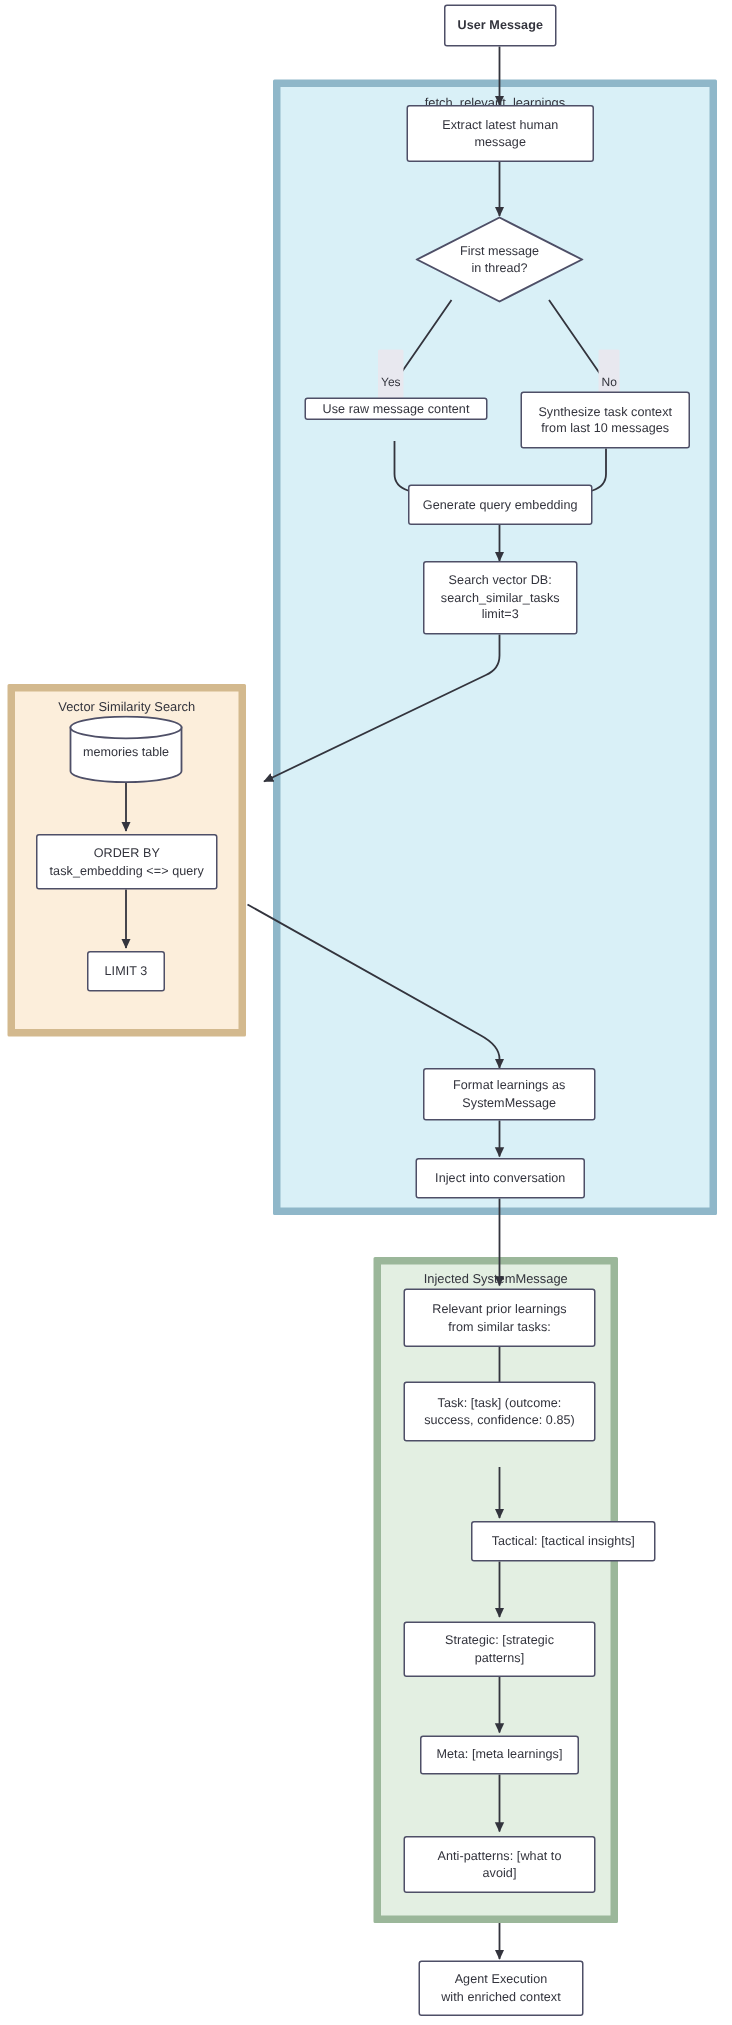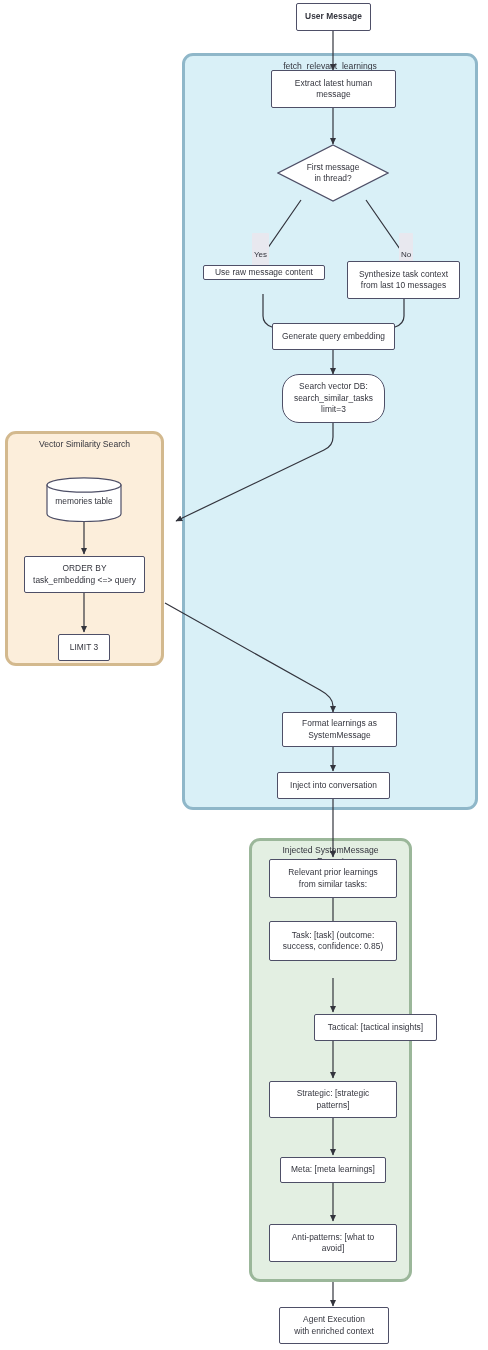--- a/index.html
+++ b/index.html
@@ -20,22 +20,22 @@
   svg.edges {
     position: absolute;
     left: 0;
     top: 0;
     width: 488px;
     height: 1350px;
     pointer-events: none;
   }
   .subgraph {
     position: absolute;
-    border: 3px solid #6d28d9;
-    border-radius: 11px;
+    border: 5px solid #6d28d9;
+    border-radius: 1px;
     box-sizing: border-box;
   }
   .sg-blue   { background: #d9f0f7; border-color: #8fb7c9; }
   .sg-orange { background: #fceedb; border-color: #d3b98e; }
   .sg-green  { background: #e3efe2; border-color: #9bb79a; }
   .sg-title {
     position: absolute;
     left: 0;
     right: 0;
     text-align: center;
@@ -110,21 +110,21 @@
 </style>
 </head>
 <body>
 
 <div id="canvas">
 
   <div class="subgraph sg-blue" style="left:182px; top:53px; width:296px; height:757px;">
     <div class="sg-title" style="top:5px;">fetch_relevant_learnings</div>
   </div>
 
-  <div class="subgraph sg-orange" style="left:5px; top:431px; width:159px; height:235px;">
+  <div class="subgraph sg-orange" style="left:5px; top:456px; width:159px; height:235px;">
     <div class="sg-title" style="top:5px;">Vector Similarity Search</div>
   </div>
 
   <div class="subgraph sg-green" style="left:249px; top:838px; width:163px; height:444px;">
     <div class="sg-title" style="top:4px; white-space:pre-line;">Injected SystemMessage
 Format</div>
   </div>
 
   <svg class="edges" viewBox="0 0 488 1350">
     <defs>
@@ -200,21 +200,21 @@
 
   <div class="node" style="left:347px; top:261px; width:113px; height:38px;">
     <span class="node-text">Synthesize task context
 from last 10 messages</span>
   </div>
 
   <div class="node" style="left:272px; top:323px; width:123px; height:27px;">
     <span class="node-text">Generate query embedding</span>
   </div>
 
-  <div class="node" style="left:282px; top:374px; width:103px; height:49px;border-radius:17px;">
+  <div class="node" style="left:282px; top:374px; width:103px; height:49px;">
     <span class="node-text">Search vector DB:
 search_similar_tasks
 limit=3</span>
   </div>
 
   <div class="cylinder" style="left:46px; top:477px; width:76px; height:45px;">
     <svg class="cyl-svg" viewBox="0 0 76 45" preserveAspectRatio="none">
       <path d="M1,8 L1,37 A37,7.5 0 0 0 75,37 L75,8 Z" fill="#ffffff" stroke="#4e4f67" stroke-width="1.2"></path>
       <ellipse cx="38" cy="8" rx="37" ry="7.2" fill="#ffffff" stroke="#4e4f67" stroke-width="1.2"></ellipse>
     </svg>

